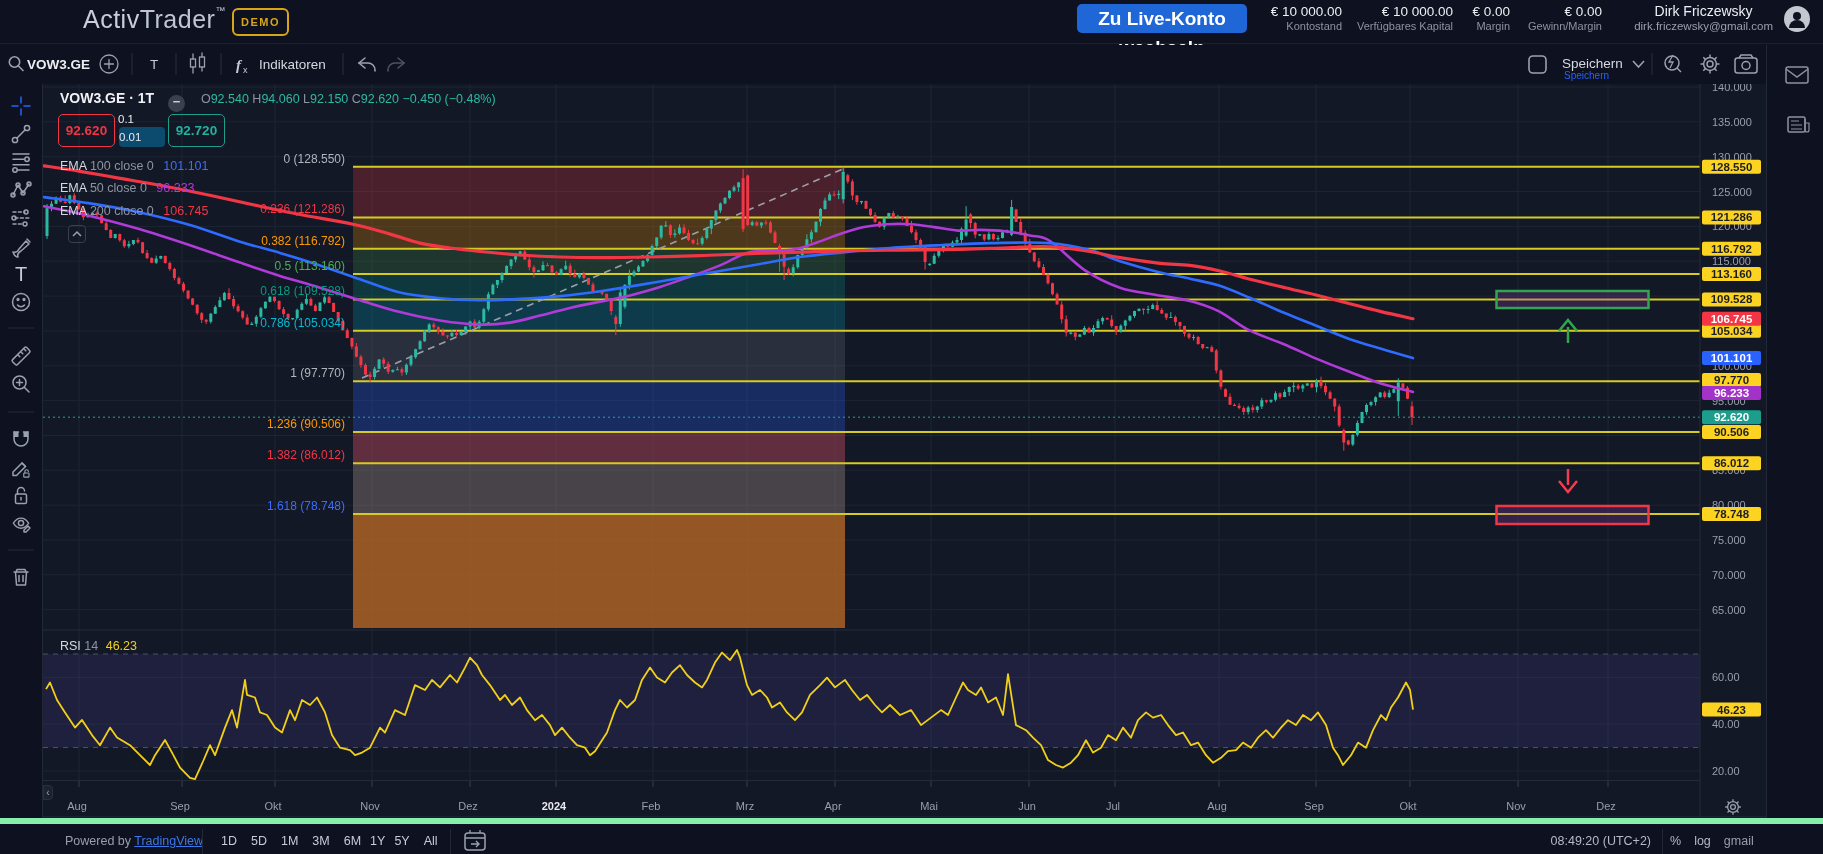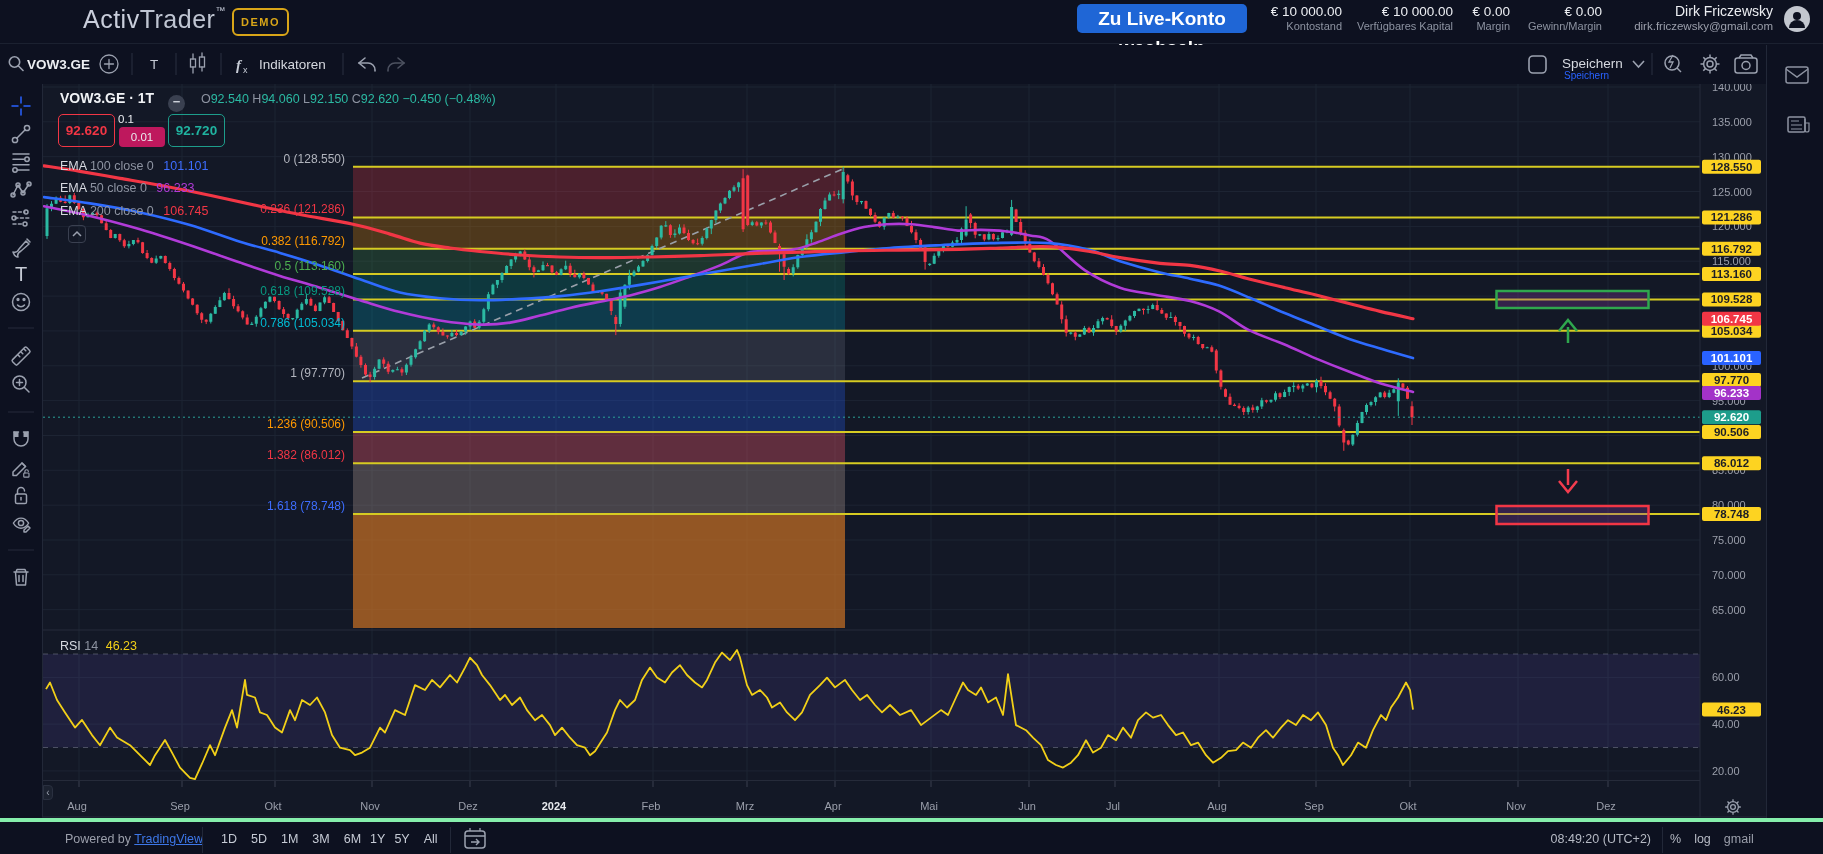--- a/index.html
+++ b/index.html
@@ -322,21 +322,21 @@
       <div style="font-size:11px;color:#8d93a1;margin-top:1px">Verfügbares Kapital</div>
     </div>
  <div class="abs" style="right:313px;top:4px;text-align:right">
       <div style="font-size:13.5px;color:#eceef2">€ 0.00</div>
       <div style="font-size:11px;color:#8d93a1;margin-top:1px">Margin</div>
     </div>
  <div class="abs" style="right:221px;top:4px;text-align:right">
       <div style="font-size:13.5px;color:#eceef2">€ 0.00</div>
       <div style="font-size:11px;color:#8d93a1;margin-top:1px">Gewinn/Margin</div>
     </div>
- <div class="abs" style="right:50px;top:3px;text-align:right">
+ <div class="abs" style="right:50px;top:3px;text-align:center">
       <div style="font-size:14px;color:#eceef2">Dirk Friczewsky</div>
       <div style="font-size:11.5px;color:#9b9fab;margin-top:1px">dirk.friczewsky@gmail.com</div>
     </div>
  <div class="abs" style="left:1784px;top:6px;width:26px;height:26px;border-radius:50%;background:#c3c7cf">
   <svg width="26" height="26">
         <circle cx="13" cy="10" r="4" fill="#0d1120"></circle>
         <path d="M5 22a8 8 0 0 1 16 0z" fill="#0d1120"></path>
       </svg></div>
 </div>
 
@@ -398,34 +398,34 @@
  </svg>
 </div>
 
 <div class="abs" style="left:60px;top:90px;z-index:3;font-size:14px;color:#f0f2f5;font-weight:bold">VOW3.GE · 1T
  <span style="display:inline-block;width:17px;height:17px;background:#3a4050;border-radius:50%;vertical-align:-3px;margin-left:10px;text-align:center;line-height:14px;font-weight:bold;color:#cdd1da;font-size:13px">−</span>
  <span style="font-weight:normal;font-size:12.5px;color:#8d93a1;margin-left:12px">O<span style="color:#2bb9a2">92.540</span> H<span style="color:#2bb9a2">94.060</span> L<span style="color:#2bb9a2">92.150</span> C<span style="color:#2bb9a2">92.620</span> <span style="color:#2bb9a2">−0.450 (−0.48%)</span></span>
 </div>
 <div class="abs" style="left:58px;top:114px;z-index:3">
  <div class="abs" style="left:0;top:0;width:57px;height:33px;border:1.5px solid #f23645;border-radius:5px;color:#f23645;font-size:13.5px;font-weight:bold;text-align:center;line-height:31px">92.620</div>
  <div class="abs" style="left:60px;top:-1px;width:47px;text-align:left;font-size:11.5px;color:#e8eaee">0.1</div>
- <div class="abs" style="left:61px;top:13px;width:46px;height:20px;background:#be185d;border-radius:4px;color:#e8eaee;font-size:11.5px;text-align:center;line-height:20px">0.01</div>
+ <div class="abs" style="left:61px;top:13px;width:46px;height:20px;background:#0c4a6e;border-radius:4px;color:#e8eaee;font-size:11.5px;line-height:20px">0.01</div>
  <div class="abs" style="left:110px;top:0;width:57px;height:33px;border:1.5px solid #1d9d8b;border-radius:5px;color:#20b3a0;font-size:13.5px;font-weight:bold;text-align:center;line-height:31px">92.720</div>
 </div>
 <div class="abs" style="left:60px;top:159px;z-index:3;font-size:12.5px;color:#d6d9e0">EMA <span style="color:#8d93a1">100 close 0</span> <span style="color:#3d6dff;margin-left:6px">101.101</span></div>
 <div class="abs" style="left:60px;top:181px;z-index:3;font-size:12.5px;color:#d6d9e0">EMA <span style="color:#8d93a1">50 close 0</span> <span style="color:#b13bd8;margin-left:6px">96.233</span></div>
 <div class="abs" style="left:60px;top:204px;z-index:3;font-size:12.5px;color:#d6d9e0">EMA <span style="color:#8d93a1">200 close 0</span> <span style="color:#f23645;margin-left:6px">106.745</span></div>
 <div class="abs" style="left:68px;top:225px;width:18px;height:18px;border:1px solid #3a4050;border-radius:4px;z-index:3">
  <svg width="16" height="16">
       <path d="M4 10l4-4 4 4" stroke="#9ba1af" stroke-width="1.5" fill="none"></path>
     </svg></div>
 <div class="abs" style="left:60px;top:639px;z-index:3;font-size:12.5px;color:#d6d9e0">RSI <span style="color:#8d93a1">14</span> <span style="color:#f2d018;margin-left:4px">46.23</span></div>
 <div class="abs" style="left:43px;top:785px;width:10px;height:15px;background:#1c2230;border:1px solid #2a3040;border-radius:0 4px 4px 0;z-index:3;color:#9ba1af;font-size:10px;line-height:13px;text-align:center">‹</div>
 
-<div class="abs" style="left:0;top:818px;width:1823px;height:36px;background:#0d1120;border-top:4px solid #86efac;z-index:5">
+<div class="abs" style="left:0;top:818px;width:1823px;height:36px;background:#0d1120;border-top:6px solid #86efac;z-index:5">
  <div class="abs" style="left:65px;top:10px;font-size:12.5px;color:#9b9fab">Powered by <span style="color:#3d77e8;text-decoration:underline">TradingView</span></div>
  <div class="abs" style="left:202px;top:5px;width:1px;height:26px;background:#222838"></div>
  <div class="abs" style="left:214px;top:10px;font-size:12.5px;color:#c6cbd5;letter-spacing:0"><span style="margin:0 7px">1D</span><span style="margin:0 7px">5D</span><span style="margin:0 7px">1M</span><span style="margin:0 7px">3M</span><span style="margin:0 7px">6M</span><span style="margin:0 2px">1Y</span><span style="margin:0 7px">5Y</span><span style="margin:0 7px">All</span></div>
  <div class="abs" style="left:450px;top:5px;width:1px;height:26px;background:#222838"></div>
  <svg width="30" height="30" style="position:absolute;left:461px;top:3px">
   <g stroke="#9ba1af" fill="none" stroke-width="1.5">
         <rect x="4" y="6" width="20" height="17" rx="3"></rect>
         <path d="M9 6V3M19 6V3M4 11h20" stroke-width="1.3"></path>
         <path d="M10 17h8M15 14l3 3-3 3" stroke-width="1.4"></path>
       </g>

